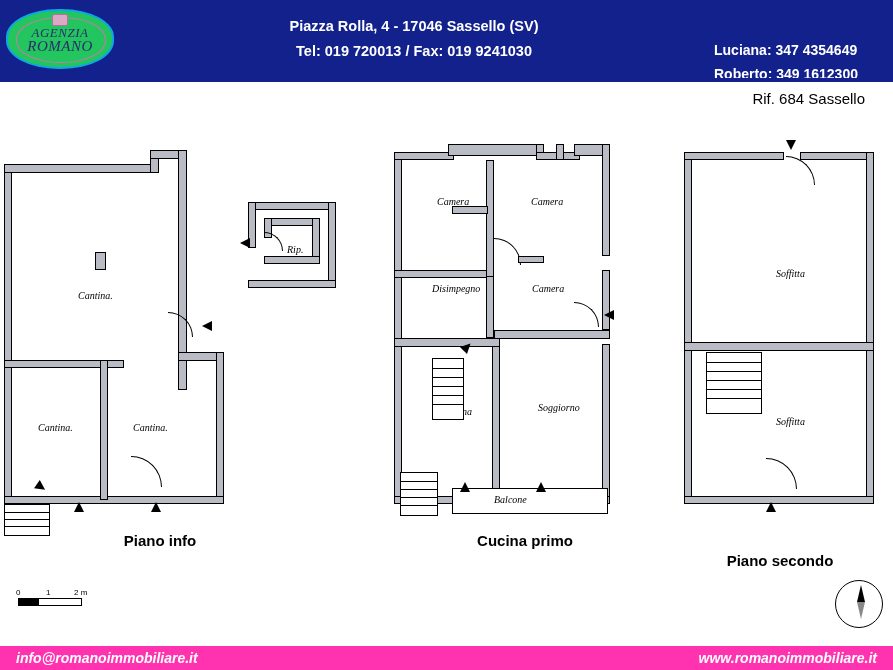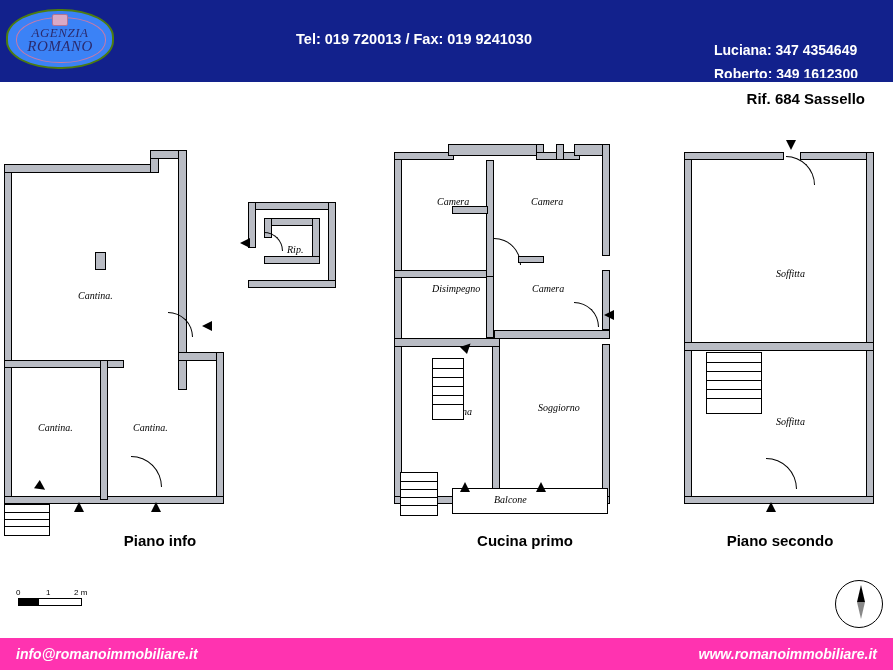--- a/index.html
+++ b/index.html
@@ -12,21 +12,21 @@
   .header{
     position:absolute;left:0;top:0;width:893px;height:78px;
     background:#12218c;display:flex;align-items:stretch;
   }
   .logo-box{
     width:120px;display:flex;align-items:center;justify-content:center;
     background:#12218c;
   }
   .logo-oval{
     width:104px;height:56px;border-radius:52px/28px;
-    background:#3b82f6;border:2px solid #4d7c0f;
+    background:#22c55e;border:2px solid #0ea5e9;
     display:flex;align-items:center;justify-content:center;
     flex-direction:column;position:relative;overflow:hidden;
   }
   .logo-oval:before{
     content:"";position:absolute;left:8px;top:6px;width:88px;height:44px;
     border-radius:44px/22px;border:1px solid #c77aa8;
   }
   .logo-l1{
     font-family:"Liberation Serif", serif;font-style:italic;
     font-size:13px;color:#2b2b6e;letter-spacing:.5px;line-height:12px;
@@ -54,21 +54,21 @@
     width:185px;display:flex;flex-direction:column;justify-content:center;
     color:#ffffff;font-size:14px;font-weight:bold;line-height:24px;
     padding-left:6px;box-sizing:border-box;margin-top:45px;
   }
   .header-rule{
     position:absolute;left:0;top:78px;width:893px;height:4px;background:#12218c;
   }
   
   .ref{
     position:absolute;right:28px;top:90px;
-    font-size:15px;font-weight:bold;color:#000000;padding-left:48px;
+    font-size:15px;font-weight:normal;color:#000000;padding-left:48px;
   }
   
   .plans{position:absolute;left:0;top:120px;width:893px;height:480px;}
   .plan-title{
     position:absolute;text-align:center;font-size:15px;font-weight:bold;
     color:#000;line-height:18px;
   }
   
   .w{position:absolute;background:#b9bcc4;border:1px solid #000;box-sizing:border-box;}
   .lbl{
@@ -96,40 +96,41 @@
     border-left:4px solid transparent;border-right:4px solid transparent;
     border-bottom:17px solid #000;
   }
   .compass:after{
     content:"";position:absolute;left:21px;top:21px;width:0;height:0;
     border-left:4px solid transparent;border-right:4px solid transparent;
     border-top:17px solid #888;
   }
   
   .footer{
-    position:absolute;left:0;bottom:0;width:893px;height:32px;
+    position:absolute;left:0;bottom:0;width:893px;height:24px;
     background:#ff33b0;display:flex;align-items:center;justify-content:space-between;
     box-sizing:border-box;padding:0 16px;
   }
   .footer span{
     color:#ffffff;font-size:14px;font-weight:bold;font-style:italic;
   }
 </style>
 </head>
 <body>
 
 <div class="header">
   <div class="logo-box">
     <div class="logo-oval">
       <div class="logo-crest"></div>
       <div class="logo-l1">AGENZIA</div>
       <div class="logo-l2">ROMANO</div>
     </div>
   </div>
   <div class="h-center">
+    <div>Piazza Rolla, 4 - 17046 Sassello (SV)</div>
     <div>Tel: 019 720013 / Fax: 019 9241030</div>
   </div>
   <div class="h-right">
     <div>Luciana: 347 4354649</div>
     <div>Roberto: 349 1612300</div>
   </div>
 </div>
 <div class="header-rule"></div>
 
 <div class="ref">Rif. 684 Sassello</div>
@@ -255,21 +256,21 @@
     <div class="arrow arr-u" style="left:766px;top:382px;"></div>
 
     <div class="stair" style="left:706px;top:232px;width:54px;height:60px;">
       <i style="top:9px;"></i>
         <i style="top:18px;"></i>
         <i style="top:27px;"></i>
         <i style="top:36px;"></i>
         <i style="top:45px;"></i>
     </div>
   </div>
-  <div class="plan-title" style="left:680px;top:412px;width:200px;">
+  <div class="plan-title" style="left:680px;top:432px;width:200px;">
     <div>Piano secondo</div>
   </div>
 </div>
 
 <div>
   <div class="scale-bar">
       <span></span>
     </div>
   <div class="scale-lab" style="left:16px;top:588px;">0</div>
   <div class="scale-lab" style="left:46px;top:588px;">1</div>

